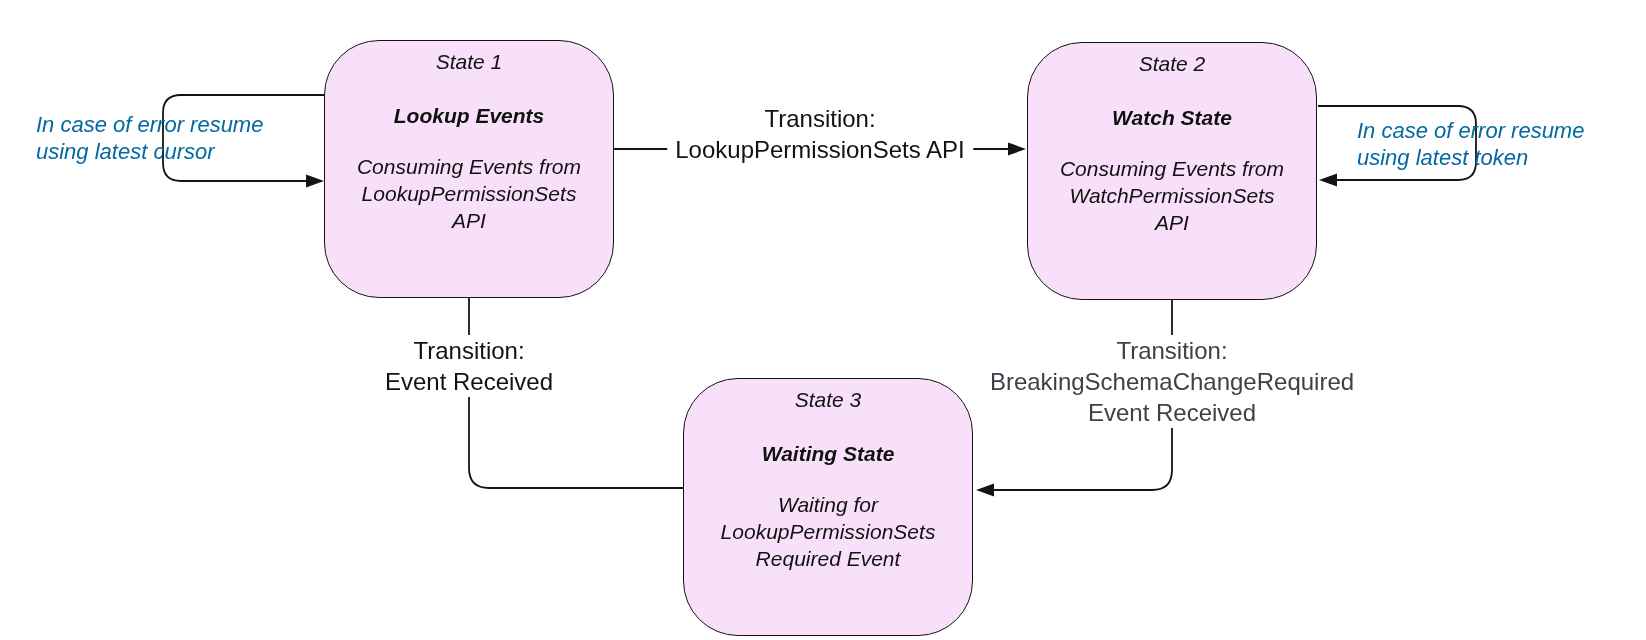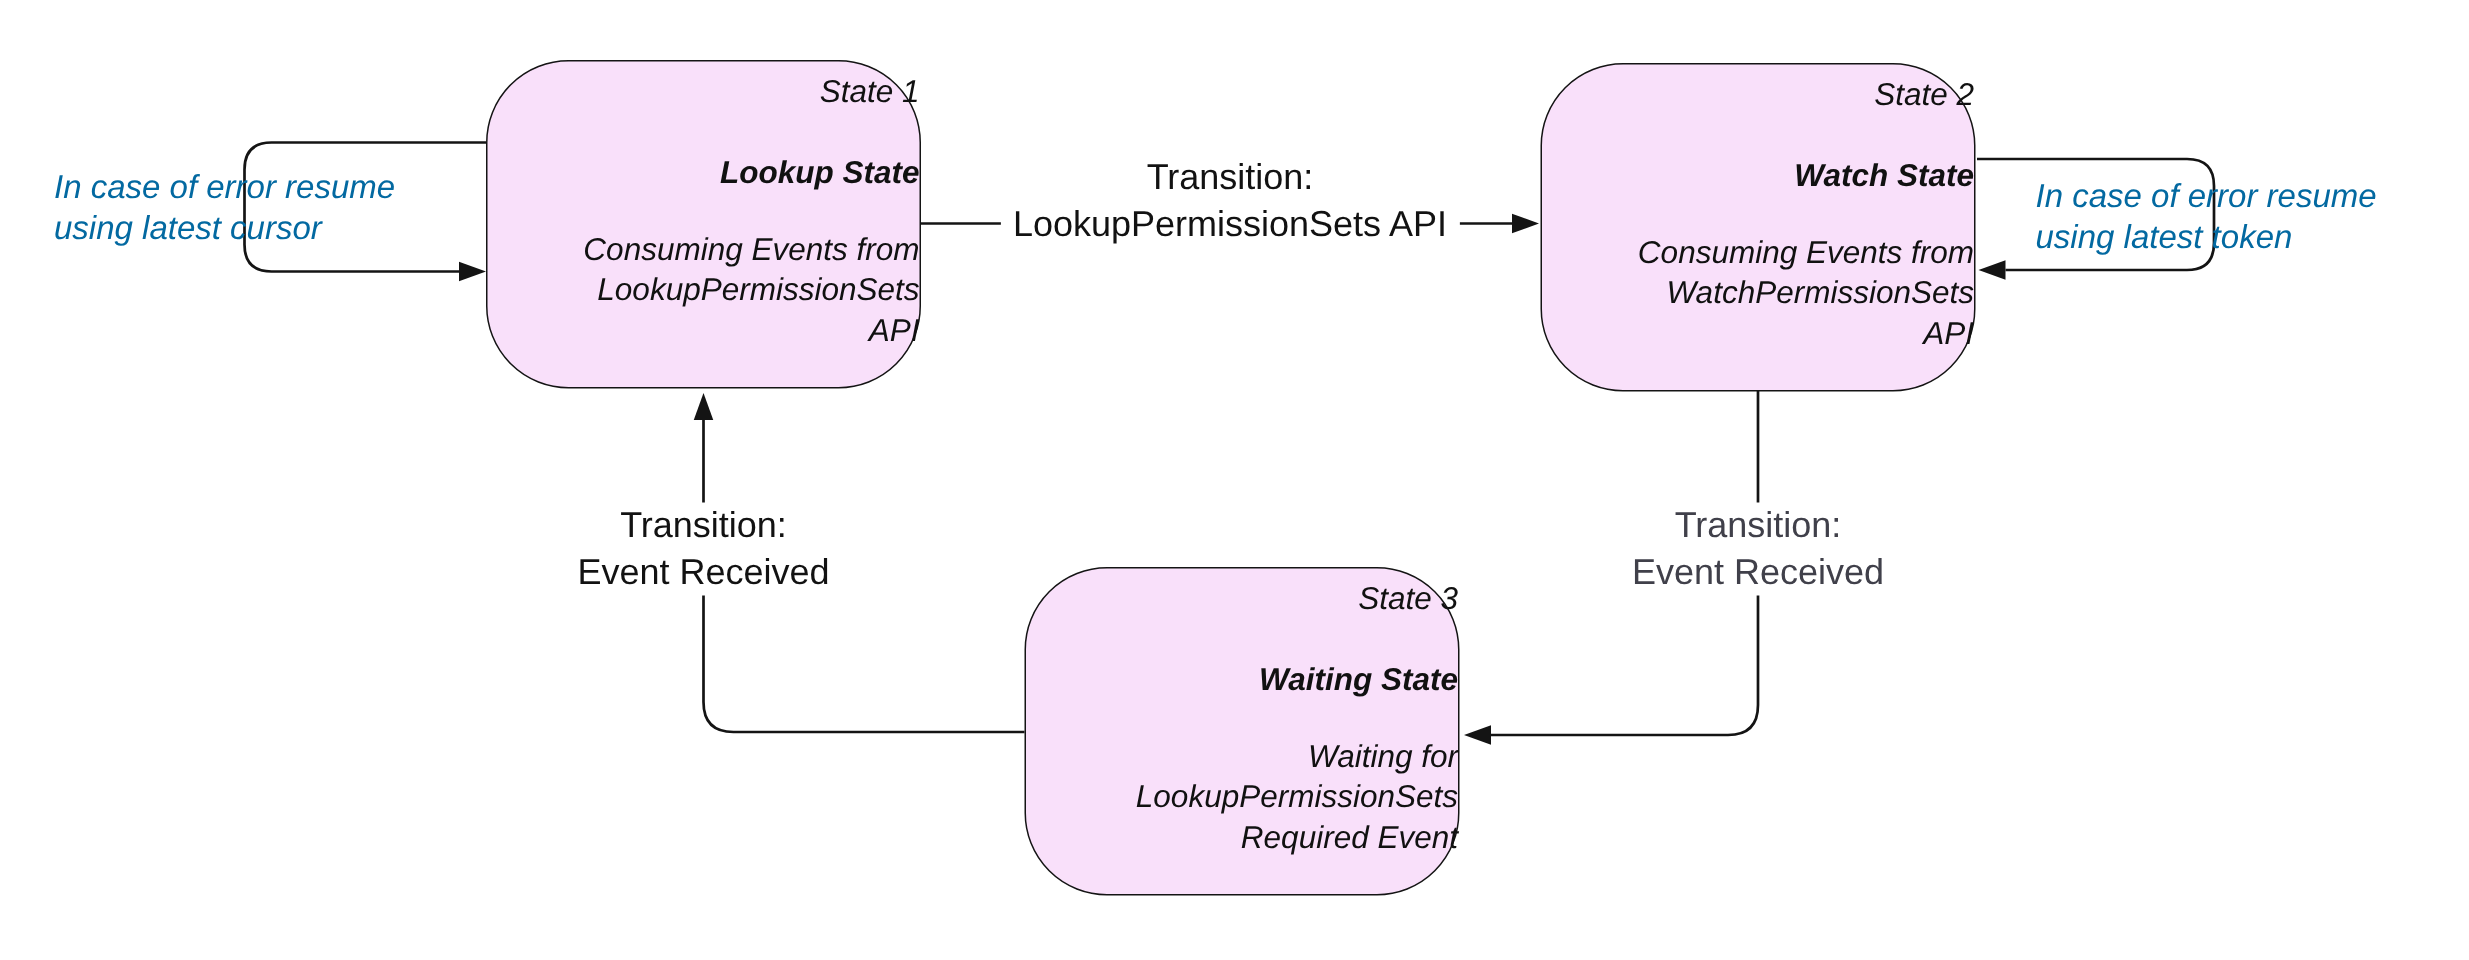--- a/index.html
+++ b/index.html
@@ -22,27 +22,27 @@
   }
   svg.arrows path {
     fill: none;
     stroke: #141414;
     stroke-width: 1.8;
   }
   svg.arrows polygon { fill: #141414; stroke: none; }
 
   .state {
     position: absolute;
-    width: 290px; height: 219px;
+    width: 290px; height: 258px;
     background: #f9e0fa;
     border: 1.6px solid #141414;
     border-radius: 55px;
     box-sizing: border-box;
     z-index: 3;
-    text-align: right;
+    text-align: center;
     font-style: italic;
     font-size: 21px;
     line-height: 24px;
   }
   .state-1 { left: 324px; top: 40px; }
   .state-2 { left: 1027px; top: 42px; }
   .state-3 { left: 683px; top: 378px; }
   .state .state-name  { margin-top: 9px; }
   .state .state-title { margin-top: 30px; font-weight: 700; }
   .state .state-body  { margin-top: 25px; line-height: 27px; }
@@ -93,21 +93,21 @@
 
     <path d="M 324 95 H 181 Q 163 95 163 113 V 163 Q 163 181 181 181 H 306"></path>
     <polygon points="324,181 306,174.5 306,187.5"></polygon>
 
     <path d="M 1318 106 H 1458 Q 1476 106 1476 124 V 162 Q 1476 180 1458 180 H 1337"></path>
     <polygon points="1319,180 1337,173.5 1337,186.5"></polygon>
   </svg>
 
   <div class="state state-1">
     <div class="state-name">State 1</div>
-    <div class="state-title">Lookup State</div>
+    <div class="state-title">Lookup Events</div>
     <div class="state-body">
       <div>Consuming Events from</div>
       <div>LookupPermissionSets</div>
       <div>API</div>
     </div>
   </div>
 
   <div class="state state-2">
     <div class="state-name">State 2</div>
     <div class="state-title">Watch State</div>
@@ -128,20 +128,21 @@
     </div>
   </div>
 
   <div class="transition-label transition-1">
     <div>Transition:</div>
     <div>LookupPermissionSets API</div>
   </div>
 
   <div class="transition-label transition-2">
     <div>Transition:</div>
+    <div>BreakingSchemaChangeRequired</div>
     <div>Event Received</div>
   </div>
 
   <div class="transition-label transition-3">
     <div>Transition:</div>
     <div>Event Received</div>
   </div>
 
   <div class="error-note note-left">
     <div>In case of error resume</div>

